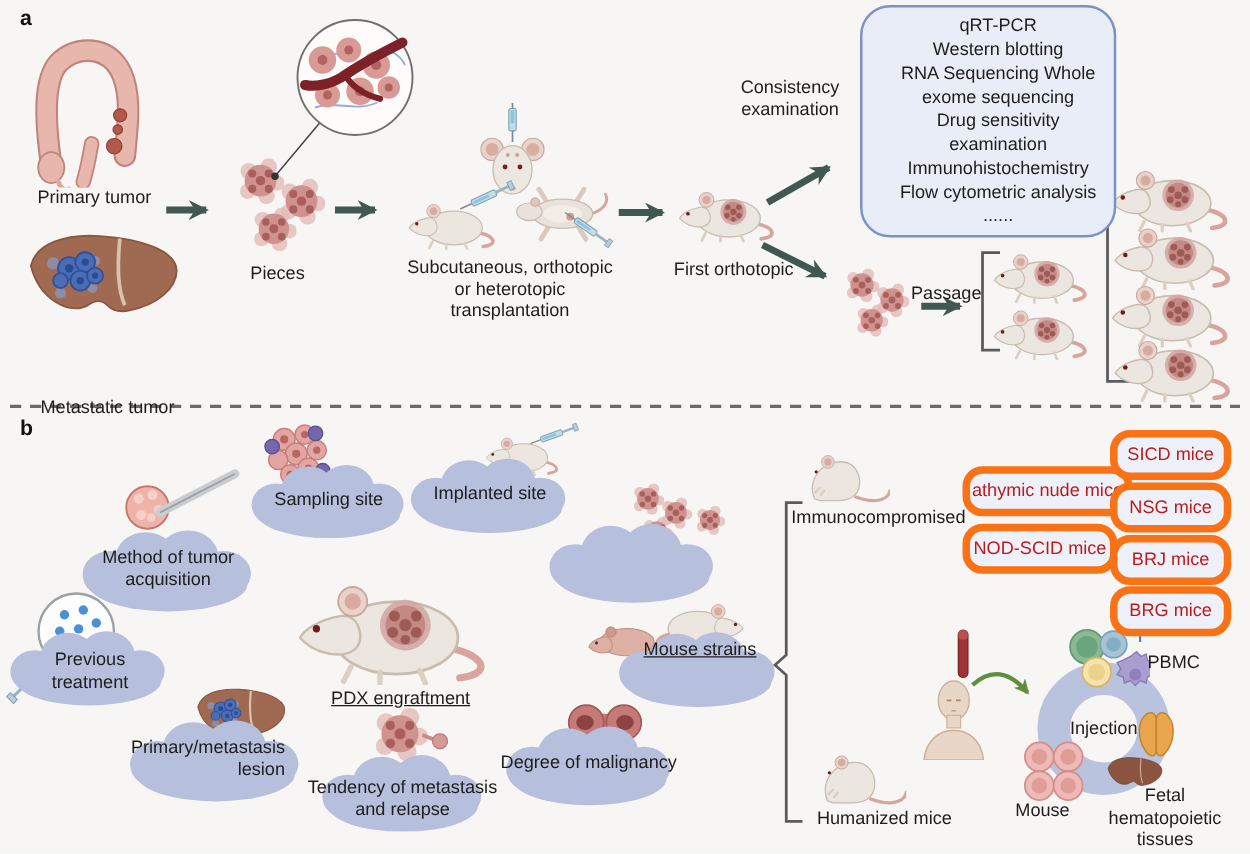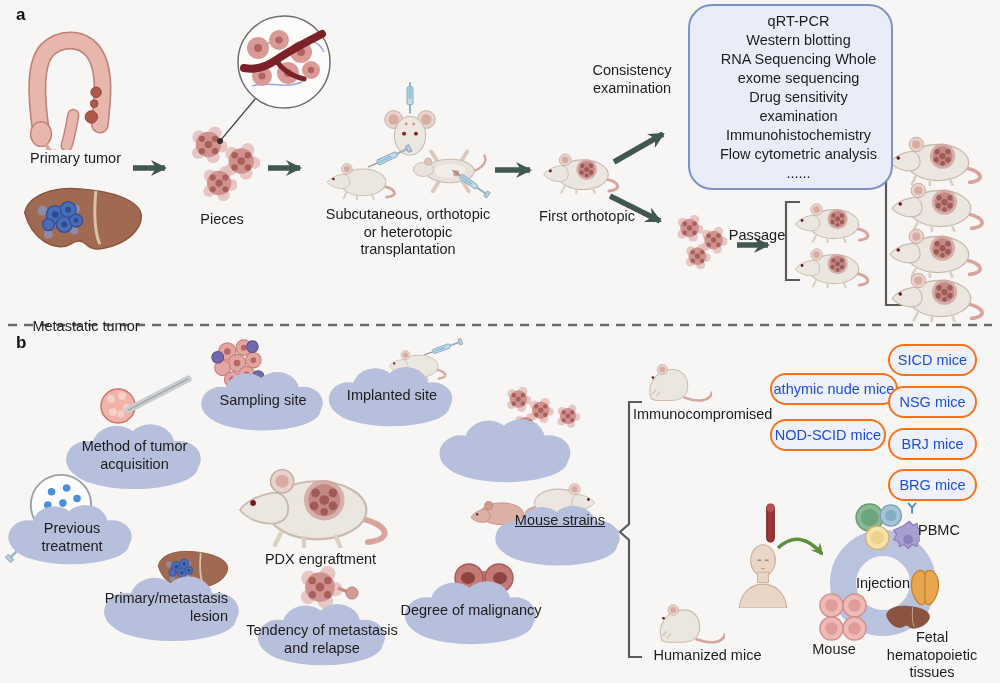--- a/index.html
+++ b/index.html
@@ -6,22 +6,22 @@
   body{font-family:"Liberation Sans",sans-serif;}
   .stage{position:relative;width:1000px;height:683px;background:#f7f6f4;overflow:hidden;}
   svg.art{position:absolute;left:0;top:0;z-index:1;}
   .lbl{position:absolute;z-index:3;font-size:14.5px;line-height:1.22;text-align:center;color:#1d1d1d;}
   .lbl.left{text-align:left;}
   .plabel{position:absolute;z-index:3;font-size:17px;font-weight:bold;color:#111;}
   .exam-box{position:absolute;z-index:2;left:688px;top:4px;width:185px;height:182px;
     background:#e9edf8;border:2px solid #7d92c7;border-radius:24px;
     display:flex;flex-direction:column;justify-content:center;align-items:center;padding-left:16px;}
   .exam-box div{font-size:14.5px;line-height:19px;color:#1d1d1d;white-space:nowrap;}
-  .pill{position:absolute;z-index:3;background:#eef1f9;border:2px solid #f97316;border-radius:16px;
-    display:flex;align-items:center;justify-content:center;font-size:14.5px;color:#1d4ed8;white-space:nowrap;}
+  .pill{position:absolute;z-index:3;background:#eef1f9;border:6px solid #f97316;border-radius:16px;
+    display:flex;align-items:center;justify-content:center;font-size:14.5px;color:#b91c1c;white-space:nowrap;}
 </style>
 </head>
 <body>
 
 <div class="stage">
 
 <svg class="art" width="1000" height="683" viewBox="0 0 1000 683">
   <defs>
     <marker id="arr" markerUnits="userSpaceOnUse" markerWidth="20" markerHeight="18" refX="14" refY="8" orient="auto">
       <path d="M0 0 L16 8 L0 16 L5 8 Z" fill="#415852"></path>
@@ -437,21 +437,21 @@
 
 <div class="lbl" style="left:67px;top:438px;width:135px;">Method of tumor acquisition</div>
 <div class="lbl" style="left:208px;top:392px;width:110px;">Sampling site</div>
 <div class="lbl" style="left:338px;top:387px;width:108px;">Implanted site</div>
 <div class="lbl" style="left:26px;top:520px;width:92px;">Previous treatment</div>
 <div class="lbl" style="left:88px;top:590px;width:140px;text-align:right;">Primary/metastasis lesion</div>
 <div class="lbl" style="left:242px;top:622px;width:160px;">Tendency of metastasis and relapse</div>
 <div class="lbl" style="left:396px;top:602px;width:150px;">Degree of malignancy</div>
 <div class="lbl" style="left:505px;top:512px;width:110px;text-decoration:underline;">Mouse strains</div>
 
-<div class="lbl" style="left:243px;top:551px;width:155px;">PDX engraftment</div>
+<div class="lbl" style="left:243px;top:551px;width:155px;text-decoration:underline;">PDX engraftment</div>
 <div class="lbl left" style="left:633px;top:406px;width:145px;">Immunocompromised</div>
 <div class="lbl" style="left:640px;top:647px;width:135px;">Humanized mice</div>
 
 <div class="pill" style="left:770px;top:373px;width:124px;height:28px;">athymic nude mice</div>
 <div class="pill" style="left:770px;top:419px;width:112px;height:28px;">NOD-SCID mice</div>
 <div class="pill" style="left:888px;top:344px;width:85px;height:28px;">SICD mice</div>
 <div class="pill" style="left:888px;top:386px;width:85px;height:28px;">NSG mice</div>
 <div class="pill" style="left:888px;top:428px;width:85px;height:28px;">BRJ mice</div>
 <div class="pill" style="left:888px;top:469px;width:85px;height:28px;">BRG mice</div>
 

